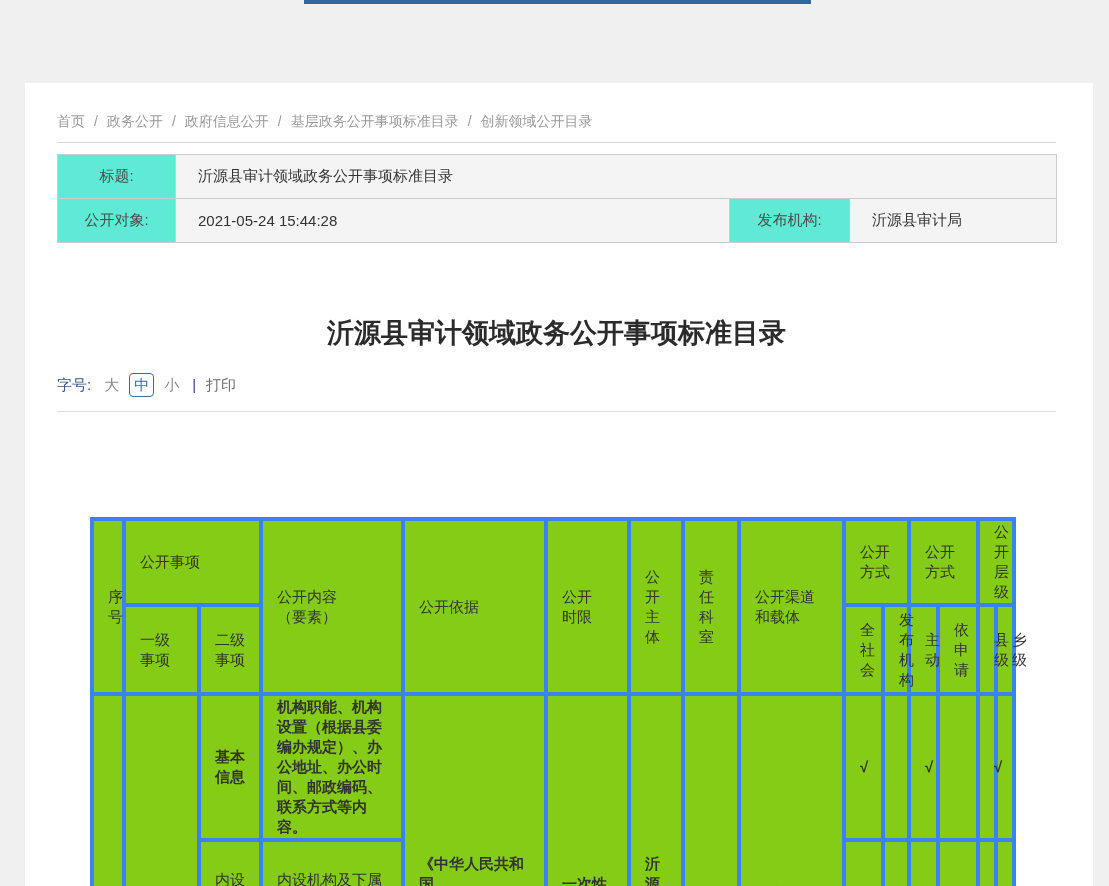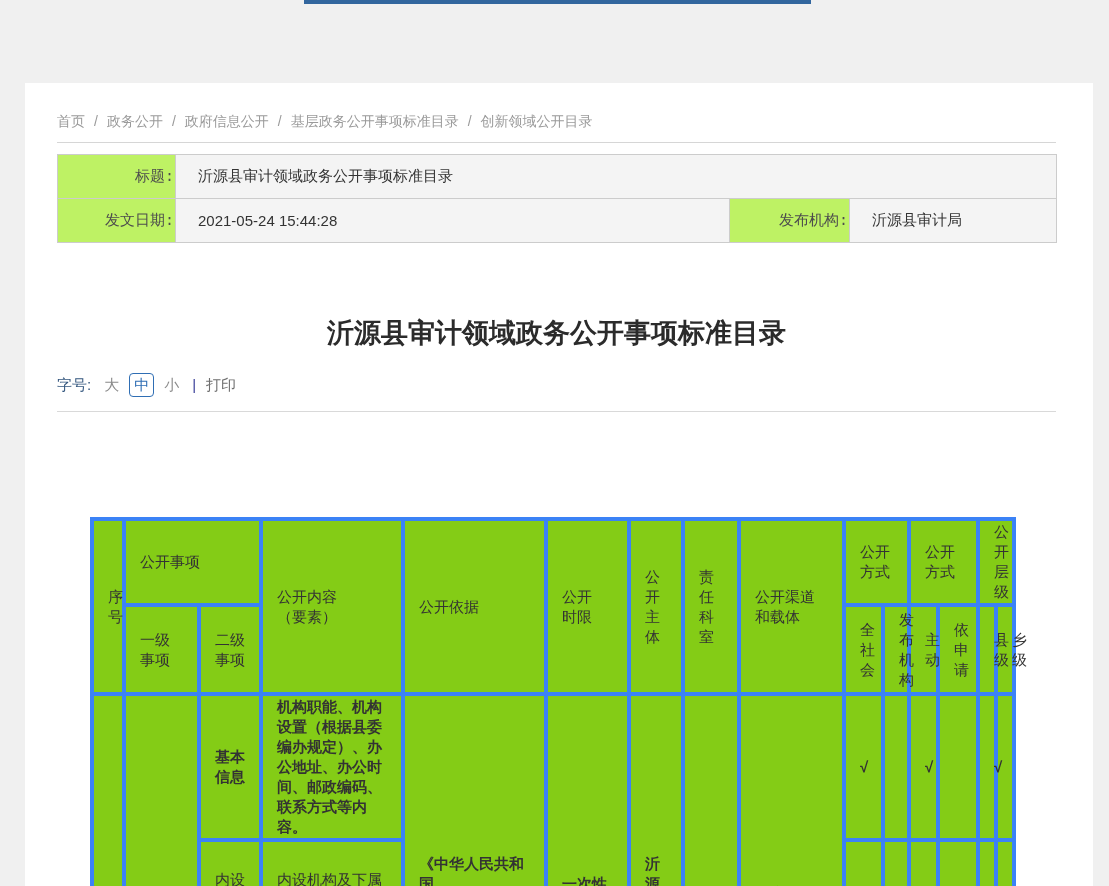--- a/index.html
+++ b/index.html
@@ -30,21 +30,21 @@
 
   
   table.meta{
     margin-top:11px;width:999px;border-collapse:collapse;table-layout:fixed;
     font-size:15px;
   }
   table.meta td{
     border:1px solid #cccccc;height:41px;vertical-align:middle;
   }
   table.meta td.mlabel{
-    background:#bef264;text-align:right;color:#4d4d4d;font-family:Liberation Mono, monospace;
+    background:#5eead4;text-align:center;color:#4d4d4d;
   }
   table.meta td.mval{
     background:#f4f4f4;padding-left:22px;color:#333333;
   }
 
   
   .art-title{
     margin-top:74px;font-size:27px;font-weight:bold;color:#2b2b2b;
     text-align:center;line-height:32px;
   }
@@ -100,21 +100,21 @@
           <col style="width:554px">
           <col style="width:120px">
           <col style="width:207px">
         </colgroup>
       <tbody>
           <tr>
         <td class="mlabel">标题:</td>
         <td class="mval" colspan="3">沂源县审计领域政务公开事项标准目录</td>
       </tr>
       <tr>
-        <td class="mlabel">发文日期:</td>
+        <td class="mlabel">公开对象:</td>
         <td class="mval">2021-05-24 15:44:28</td>
         <td class="mlabel">发布机构:</td>
         <td class="mval">沂源县审计局</td>
       </tr>
     </tbody>
       </table>
 
     <div class="art-title">沂源县审计领域政务公开事项标准目录</div>
 
     <div class="date-row">

